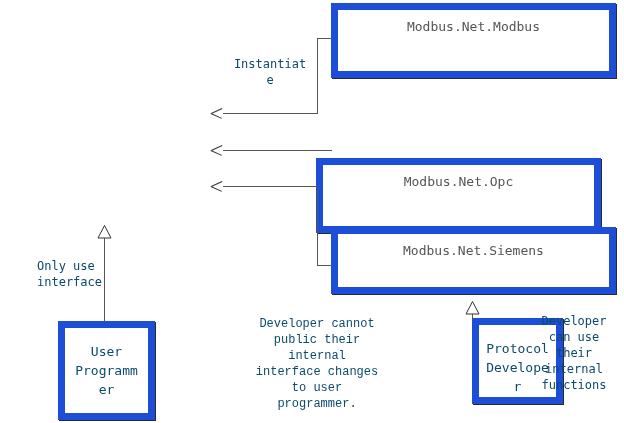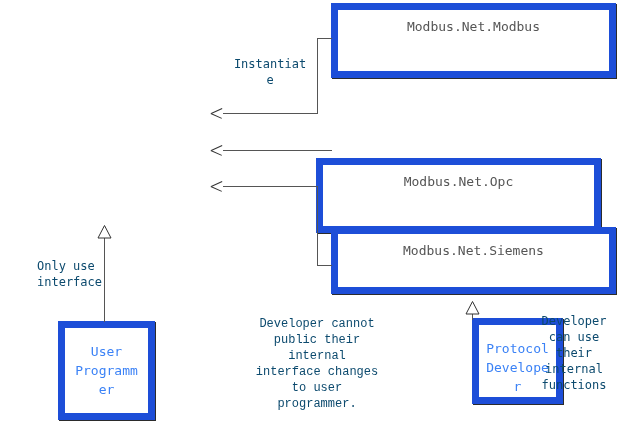--- a/index.html
+++ b/index.html
@@ -37,21 +37,21 @@
   }
   .box-title.top { top: 8px; }
 
   
   .actor-title {
     position: absolute;
     left: 6px;
     right: 6px;
     top: 14px;
     text-align: center;
-    color: #3b82f6;
+    color: #0c4a6e;
     font-size: 13px;
     line-height: 19px;
     white-space: pre-line;
   }
 
   
   .note {
     position: absolute;
     color: #0c4a6e;
     font-size: 12px;

